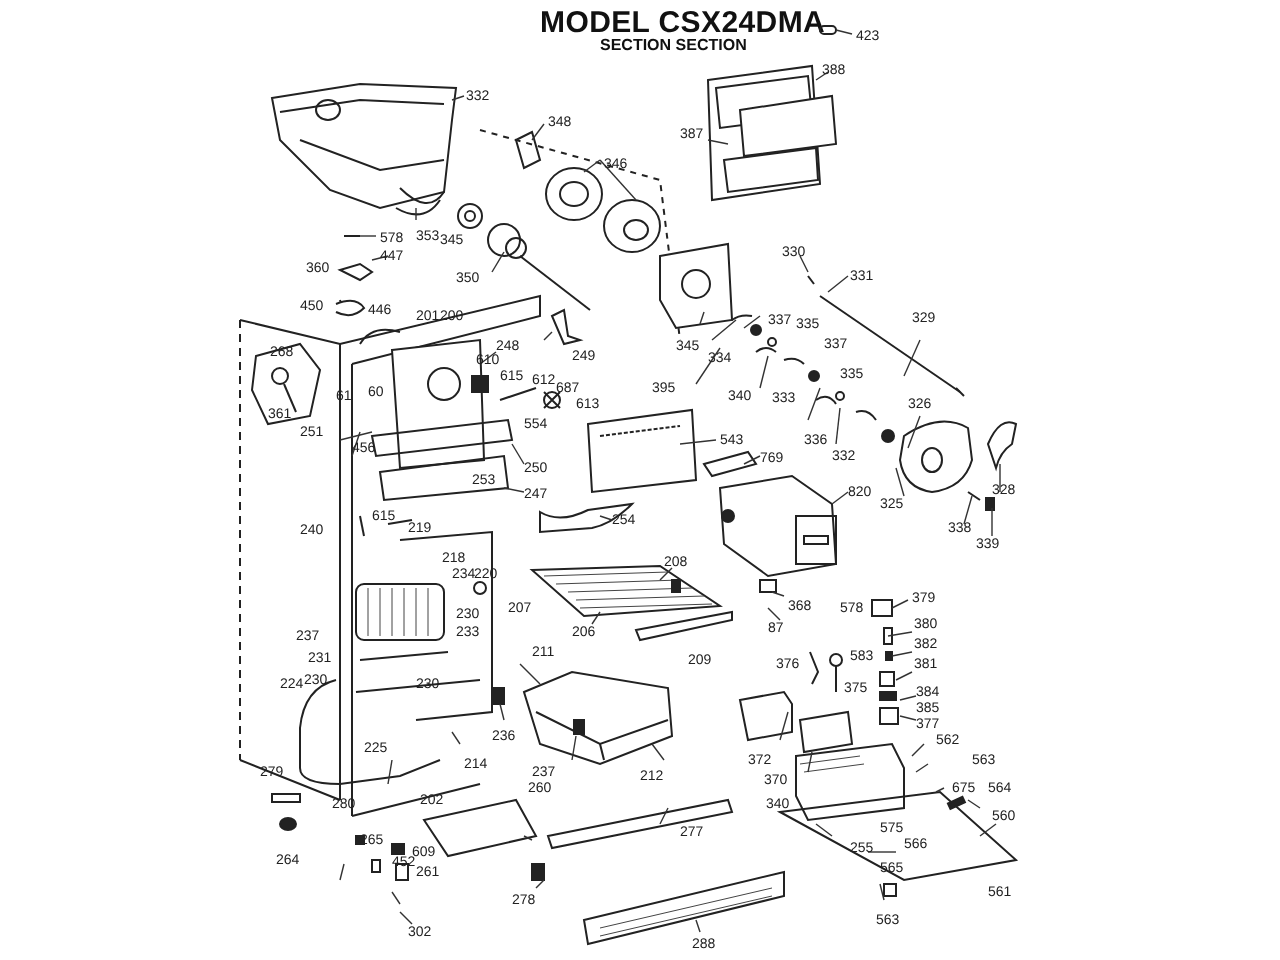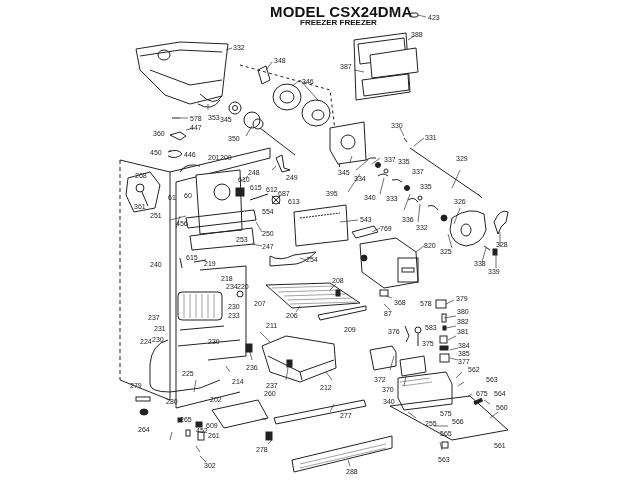--- a/index.html
+++ b/index.html
@@ -12,21 +12,21 @@
   .ln { stroke:#333; stroke-width:0.7; fill:none; }
   .part { stroke:#222; stroke-width:1; fill:none; }
   .partf { stroke:#222; stroke-width:1; fill:#fff; }
   .dark { fill:#222; stroke:#222; }
   .grid { stroke:#444; stroke-width:0.5; }
 </style>
 </head>
 <body>
 
 <div id="title">MODEL CSX24DMA</div>
-<div id="subtitle">FREEZER FREEZER</div>
+<div id="subtitle">SECTION SECTION</div>
 
 <svg id="diagram" width="640" height="480" viewBox="0 0 640 480">
 
   <g>
 
     <g>
       <rect x="410" y="13" width="8" height="4" rx="2" class="part"></rect>
     </g>
 
     <g>

